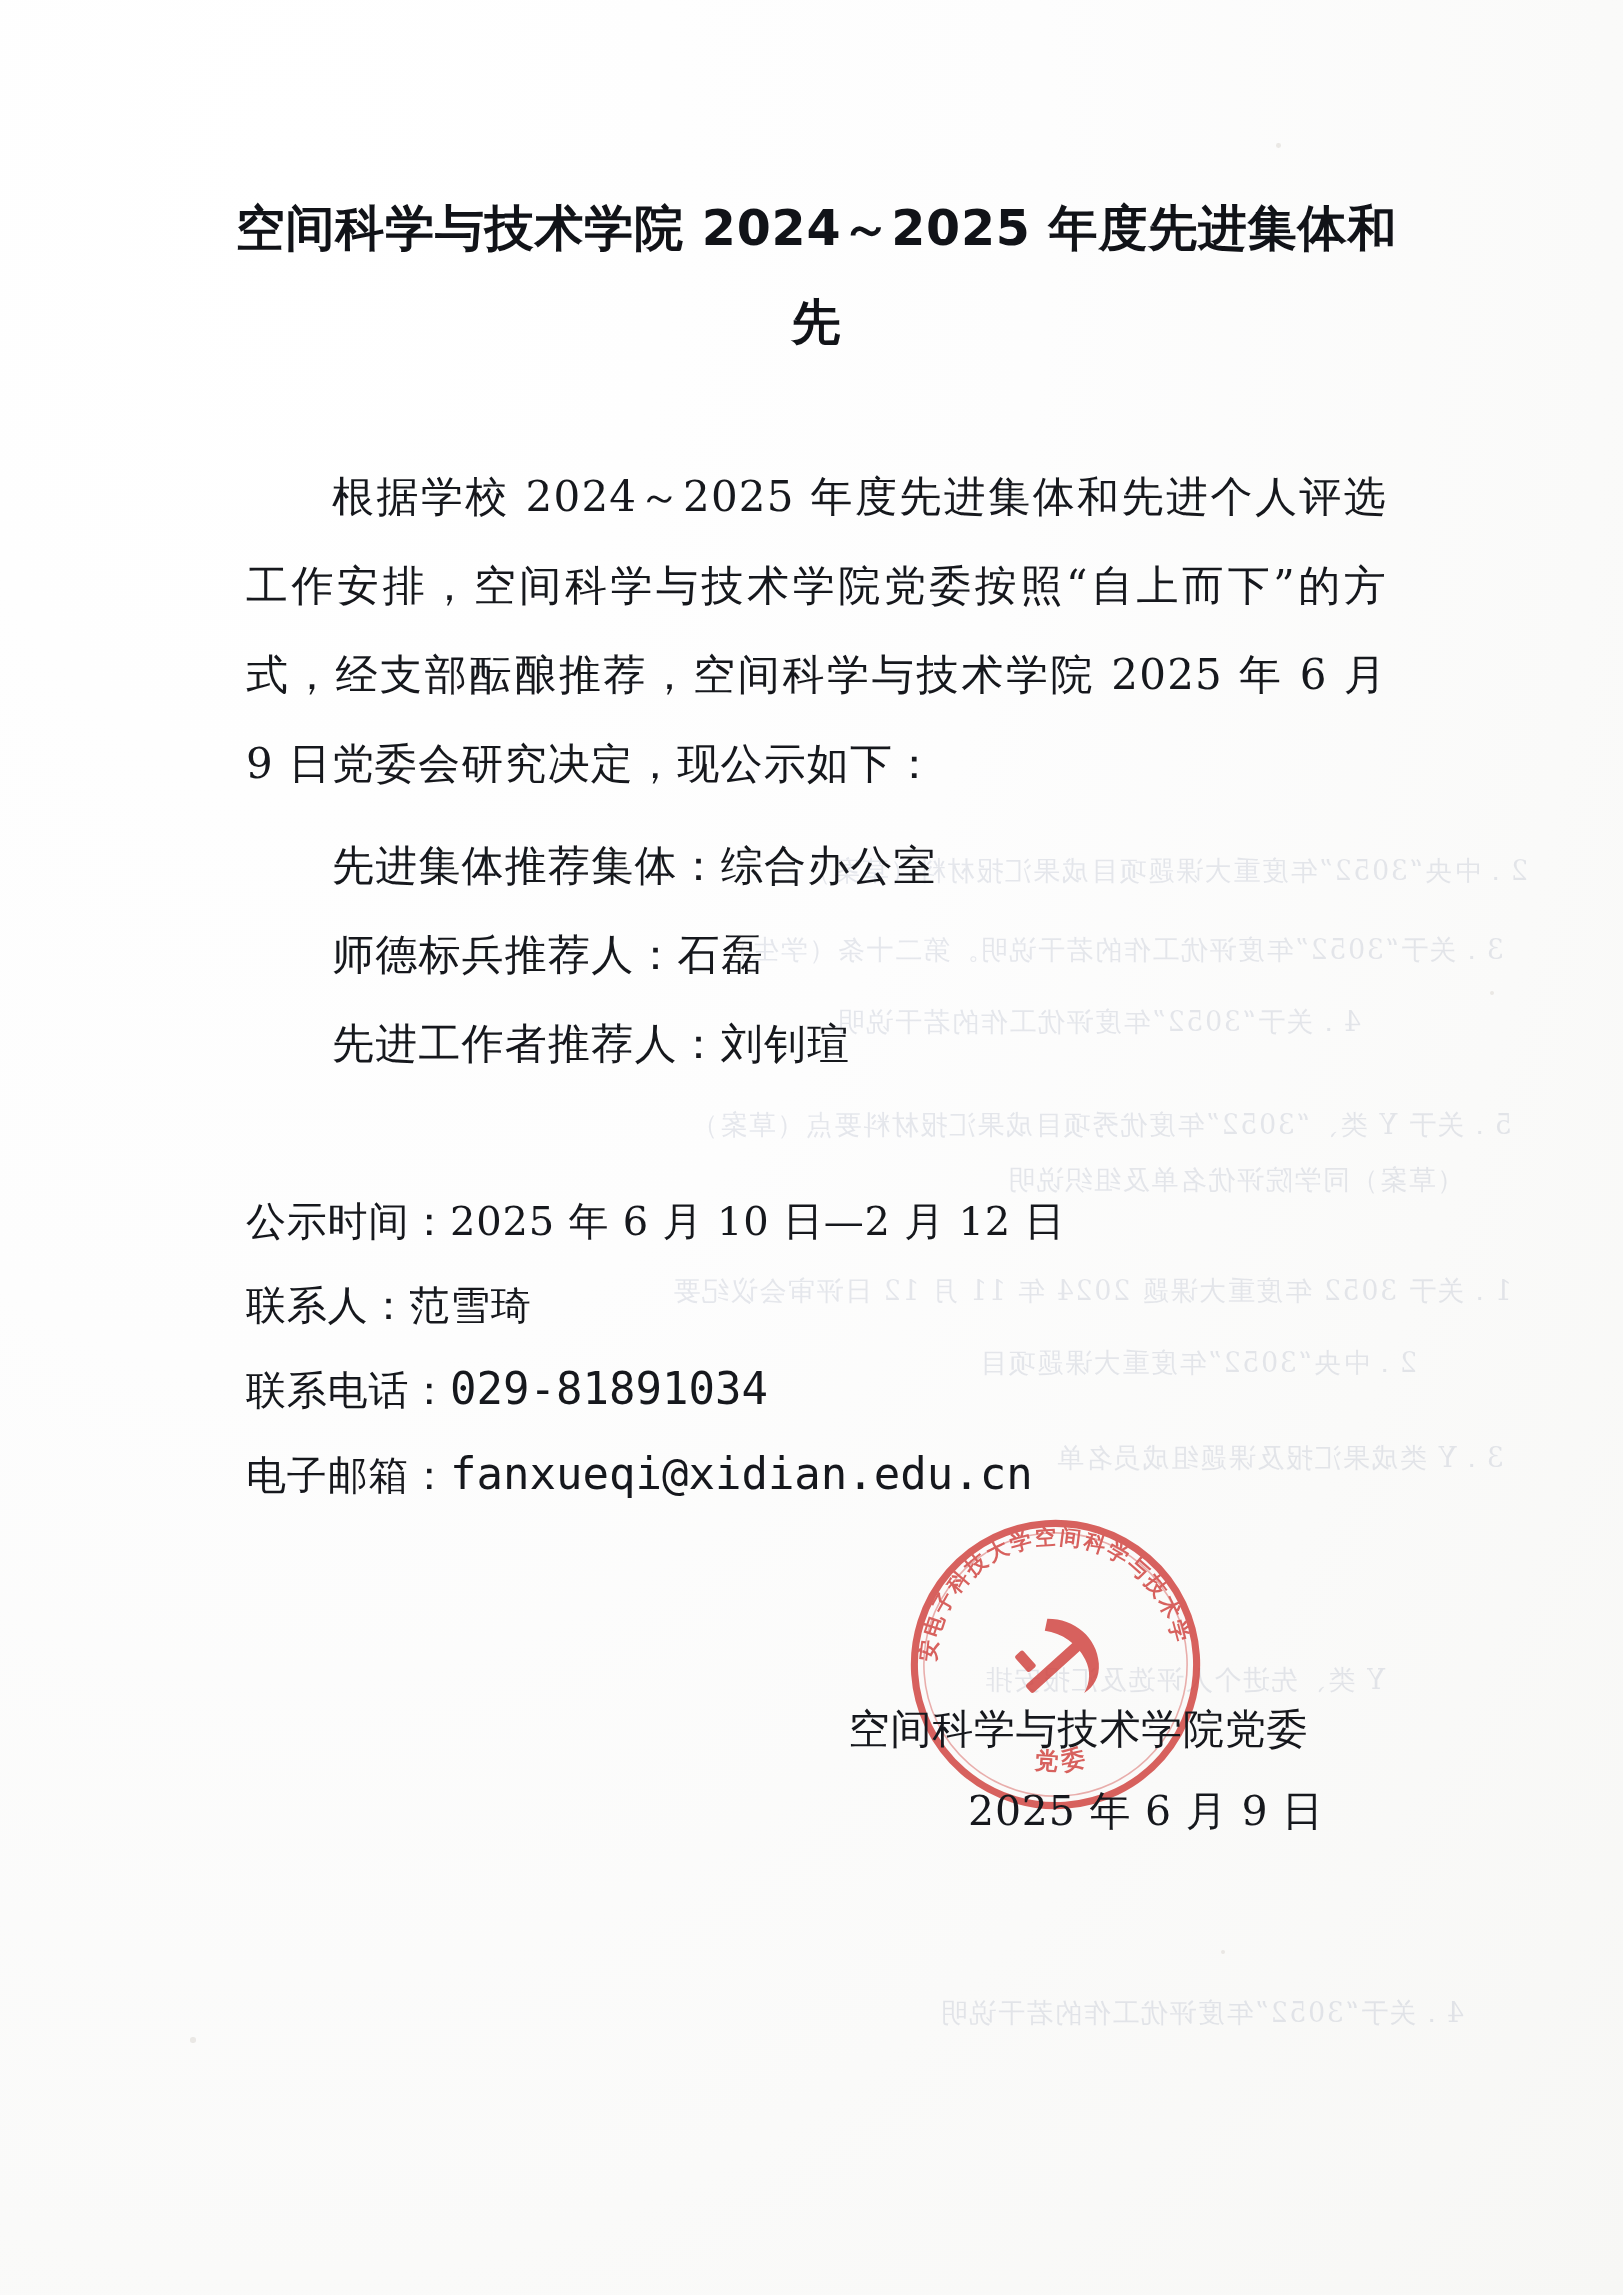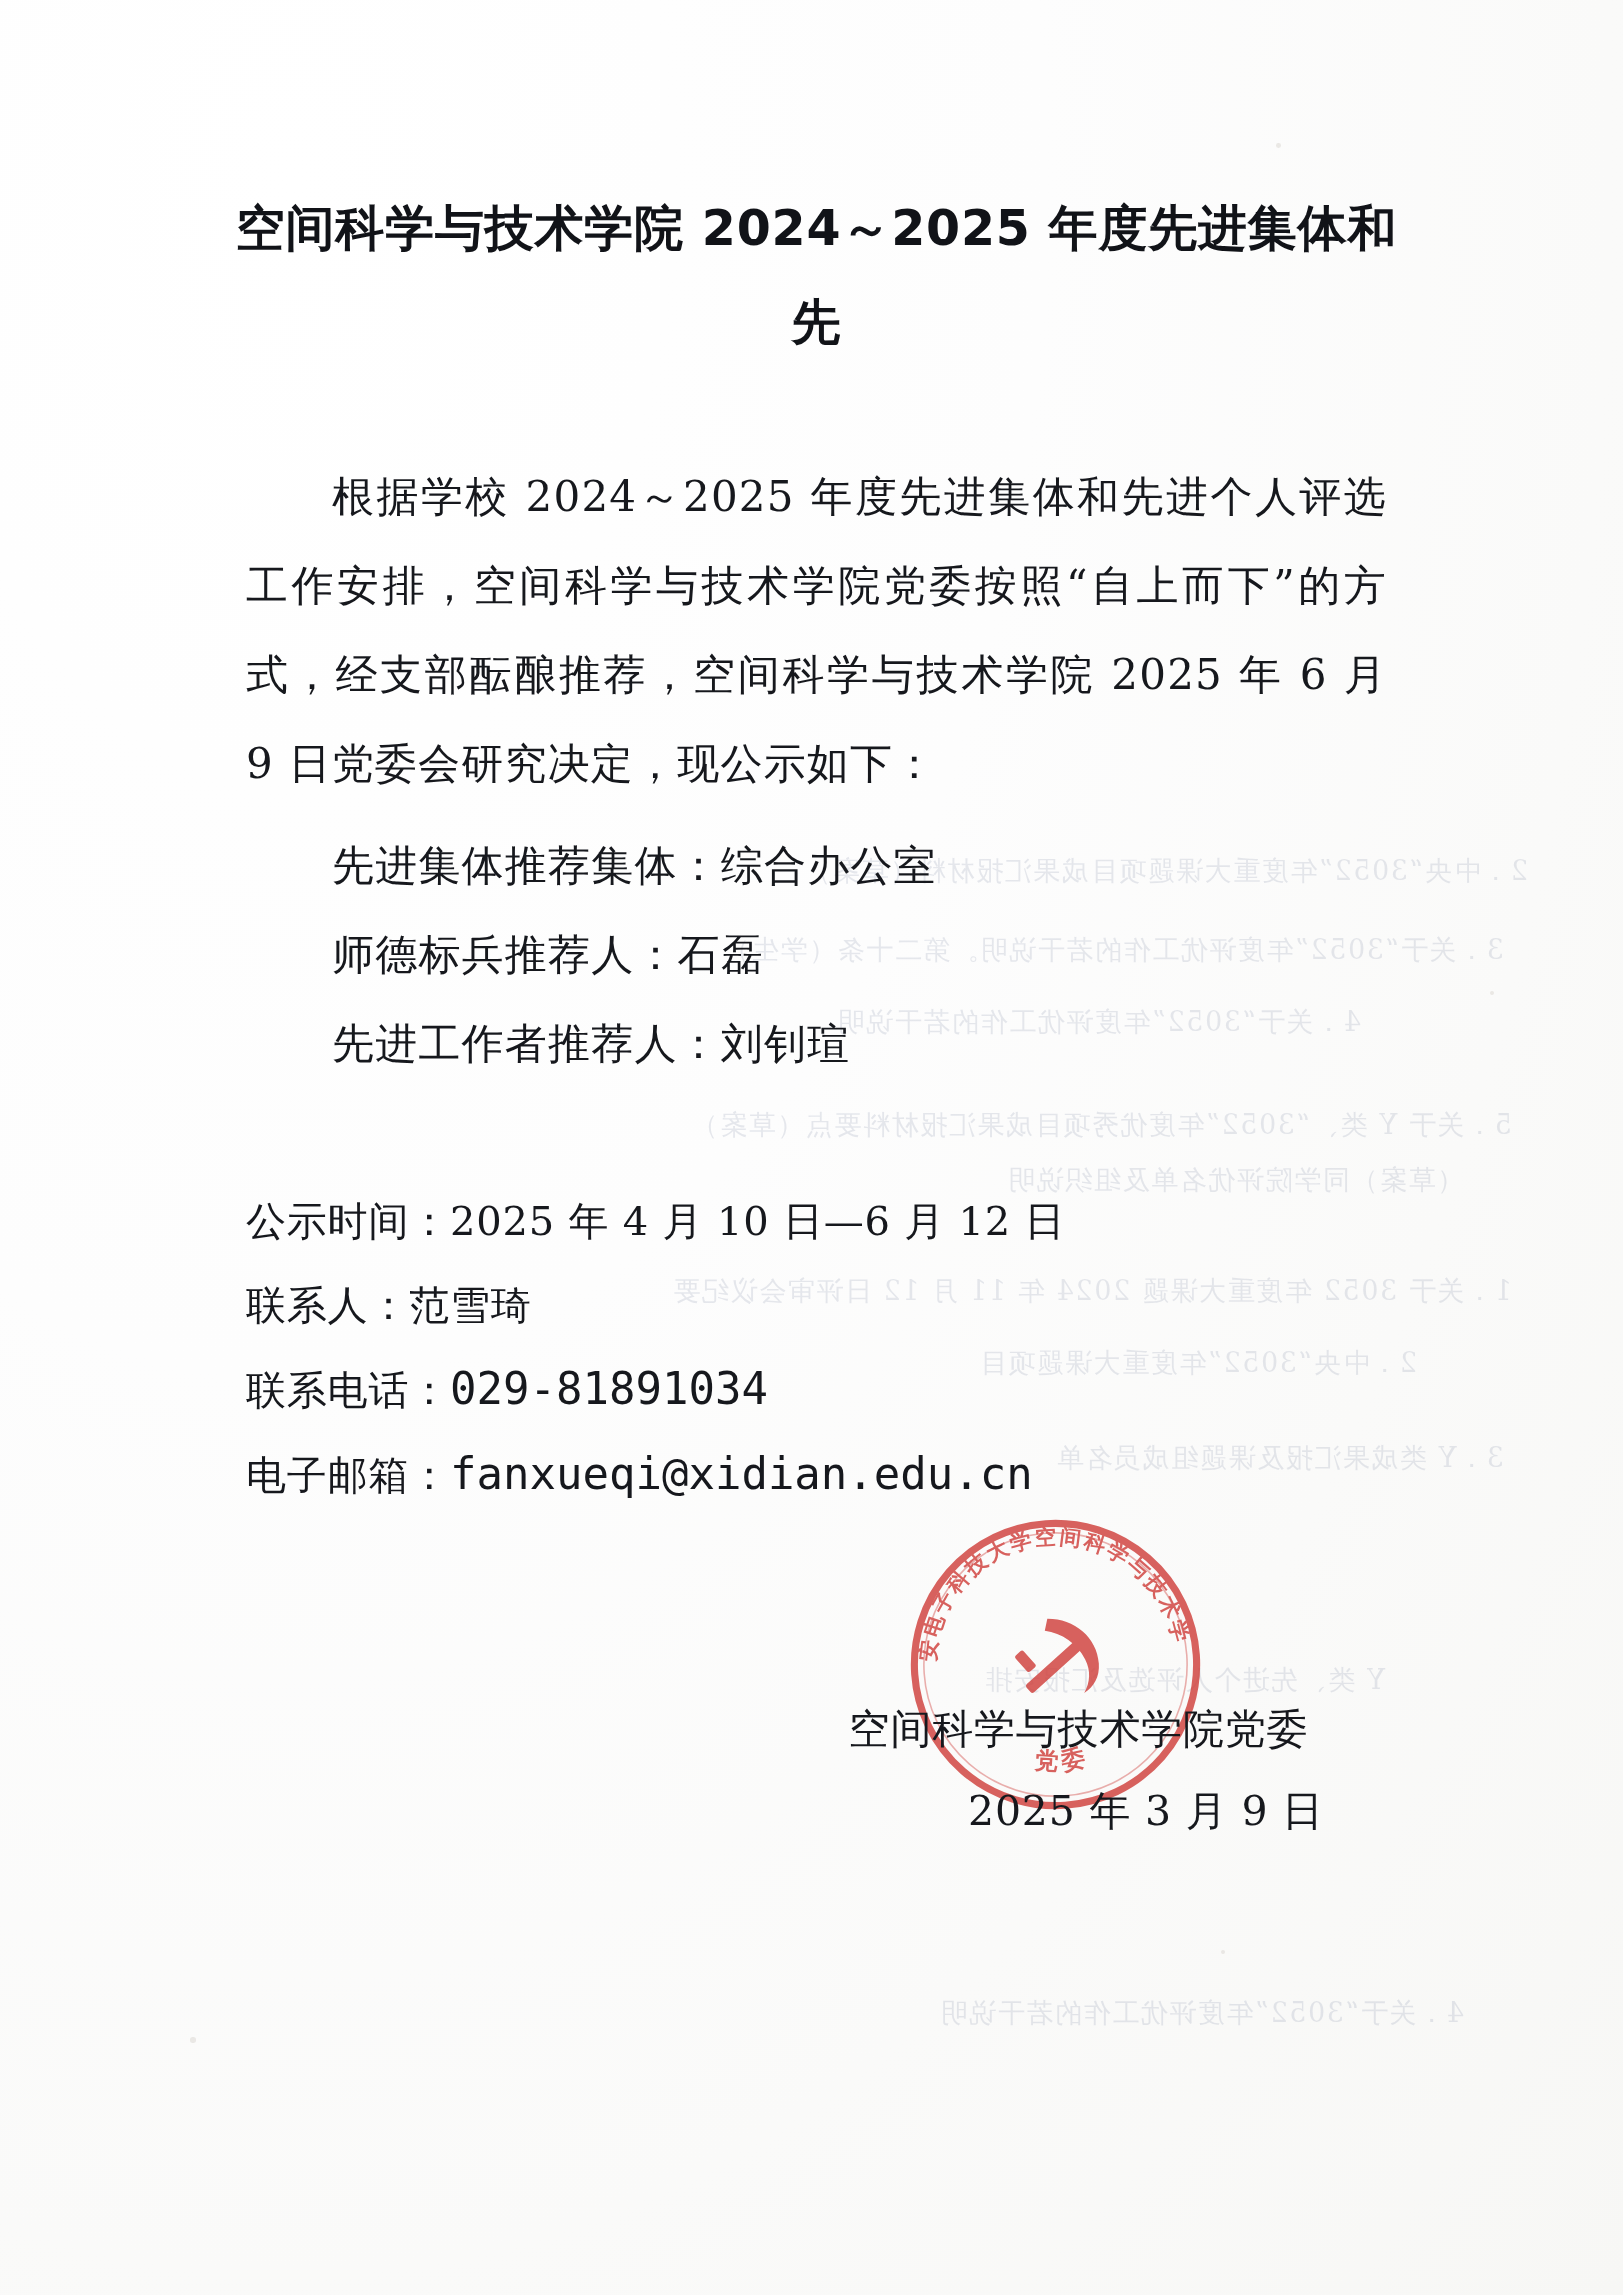--- a/index.html
+++ b/index.html
@@ -161,21 +161,21 @@
     <div class="body">
       <p class="para">根据学校 2024～2025 年度先进集体和先进个人评选工作安排，空间科学与技术学院党委按照“自上而下”的方式，经支部酝酿推荐，空间科学与技术学院 2025 年 6 月 9 日党委会研究决定，现公示如下：</p>
       <ul class="item-list">
         <li>先进集体推荐集体：综合办公室</li>
         <li>师德标兵推荐人：石磊</li>
         <li>先进工作者推荐人：刘钊瑄</li>
       </ul>
     </div>
 
     <div class="meta">
-      <div class="row">公示时间：2025 年 4 月 10 日—6 月 12 日</div>
+      <div class="row">公示时间：2025 年 6 月 10 日—2 月 12 日</div>
       <div class="row">联系人：范雪琦</div>
       <div class="row">
         <span>联系电话：</span><span class="mono">029-81891034</span>
       </div>
       <div class="row">
         <span>电子邮箱：</span><span class="mono">fanxueqi@xidian.edu.cn</span>
       </div>
     </div>
 
     <div class="seal">
@@ -200,21 +200,21 @@
 
           <text font-family="DejaVu Sans, Liberation Sans, sans-serif" font-size="30" font-weight="bold" fill="#d0403c" letter-spacing="6">
             <textPath href="#arcBottom" startOffset="50%" text-anchor="middle">党委</textPath>
           </text>
         </g>
       </svg>
     </div>
 
     <div class="signature">
       <div>空间科学与技术学院党委</div>
-      <div class="date">2025 年 3 月 9 日</div>
+      <div class="date">2025 年 6 月 9 日</div>
     </div>
 
   </div>
 
   <div class="speck" style="left:1276px; top:143px; width:4.8px; height:4.8px;"></div>
   <div class="speck" style="left:1490px; top:991px; width:4px; height:4px;"></div>
   <div class="speck" style="left:190px; top:2037px; width:5.5px; height:5.5px;"></div>
   <div class="speck" style="left:1221px; top:1950px; width:4px; height:4px;"></div>
 </div>
 

